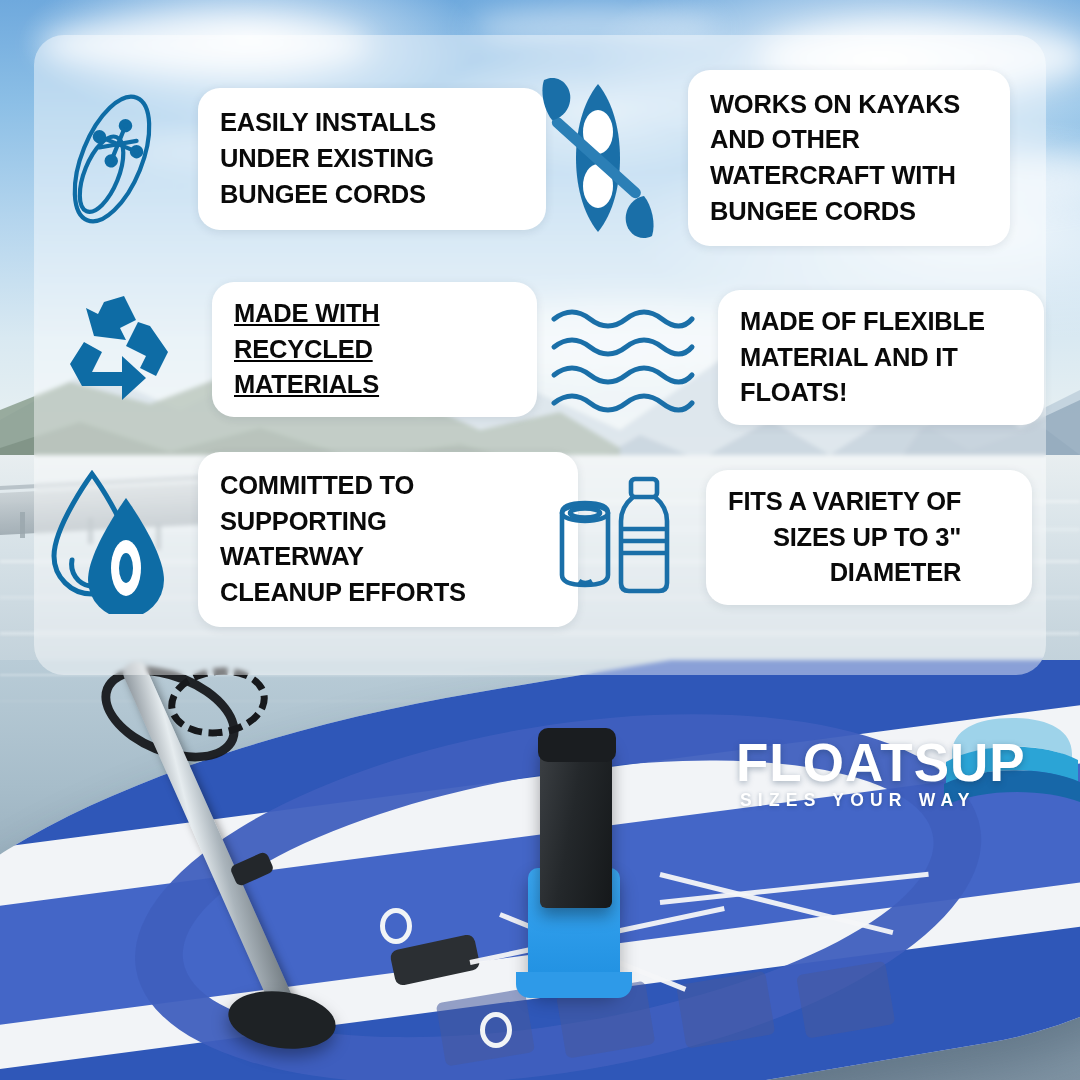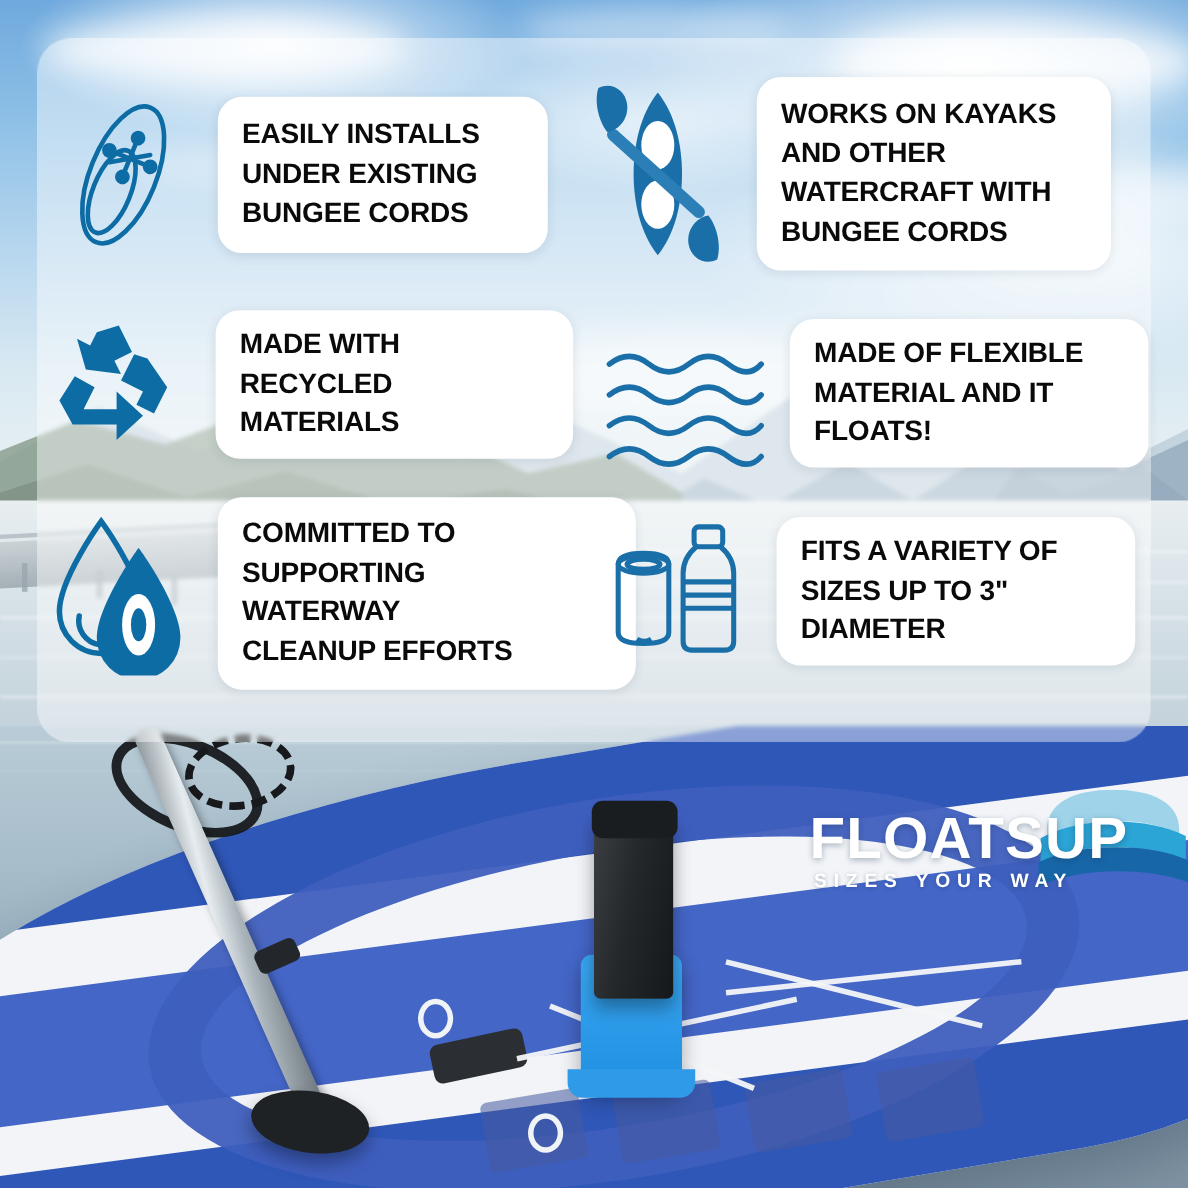--- a/index.html
+++ b/index.html
@@ -103,31 +103,31 @@
   .card-text{
     font-weight:700;color:#0a0a0a;
     font-size:25.5px;line-height:1.40;
     letter-spacing:-.2px;
     text-transform:uppercase;
     white-space:pre-line;
   }
 
   
   #f1{left:48px;top:88px;}
-  #f1 .card{width:300px;min-height:142px;padding:16px 20px 16px 22px;box-sizing:border-box;margin-left:22px;}
+  #f1 .card{width:348px;min-height:142px;padding:16px 20px 16px 22px;box-sizing:border-box;margin-left:22px;}
   #f2{left:520px;top:70px;}
   #f2 .card{width:322px;min-height:176px;padding:16px 18px 16px 22px;box-sizing:border-box;margin-left:18px;}
-  #f3{left:48px;top:282px;}
+  #f3{left:64px;top:282px;text-decoration:underline;}
   #f3 .card{width:325px;min-height:123px;padding:14px 20px 14px 22px;box-sizing:border-box;margin-left:24px;}
-  #f4{left:548px;top:290px;align-items:flex-end;}
+  #f4{left:548px;top:290px;}
   #f4 .card{width:326px;min-height:126px;padding:14px 18px 14px 22px;box-sizing:border-box;margin-left:20px;}
   #f5{left:48px;top:452px;}
   #f5 .card{width:380px;min-height:170px;padding:16px 16px 16px 22px;box-sizing:border-box;margin-left:22px;}
   #f6{left:548px;top:470px;}
-  #f6 .card{width:326px;min-height:126px;padding:14px 18px 14px 22px;box-sizing:border-box;margin-left:18px;}
+  #f6 .card{width:326px;min-height:126px;padding:14px 18px 14px 22px;box-sizing:border-box;margin-left:18px;text-align:right;}
 
   
   .logo{position:absolute;left:736px;top:726px;width:352px;height:86px;}
   .logo-badge{position:absolute;right:0;top:-8px;width:152px;height:92px;}
   .logo-word{
     position:absolute;left:0;top:10px;width:352px;
     font-size:53px;font-weight:700;letter-spacing:1px;color:#ffffff;
     font-family:"Liberation Sans", sans-serif;
     text-shadow:0 2px 6px rgba(20,50,80,.35);
     line-height:1;

